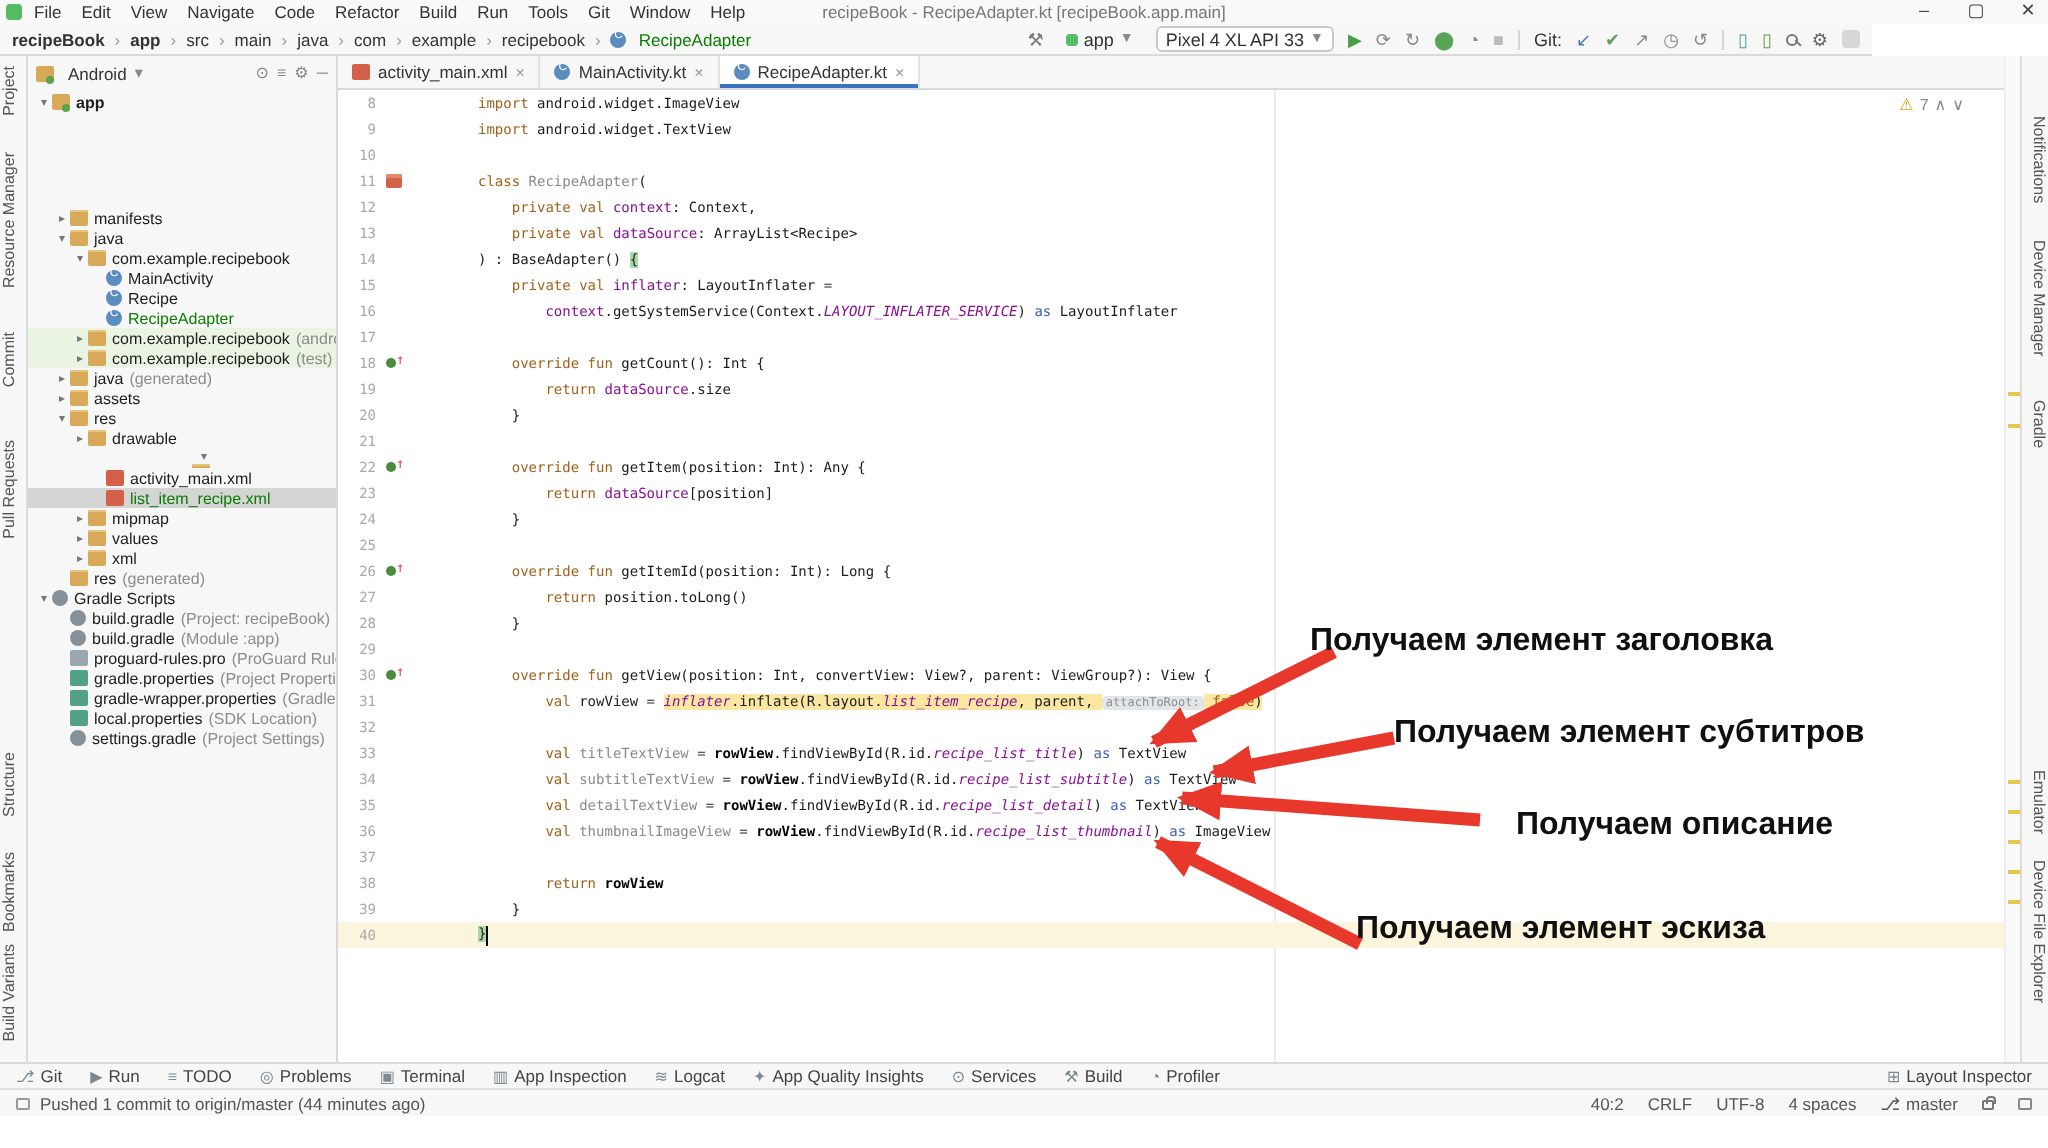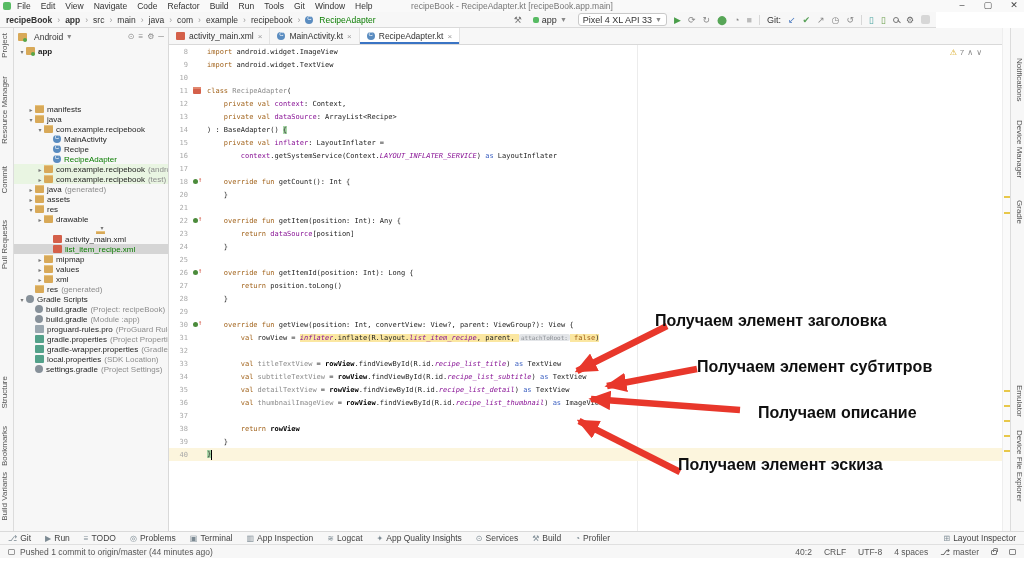--- a/index.html
+++ b/index.html
@@ -79,21 +79,21 @@
   .warn-tri { color:#d6a519; font-size:8px; }
   #margin-line { position:absolute; left:468px; top:17px; bottom:0; width:1px; background:#ececec; }
   #code { position:absolute; left:0; top:17px; right:0; font-family:"DejaVu Sans Mono", monospace; font-size:7px; }
   .cl { height:13px; display:flex; align-items:center; }
   .cl.caret-line { background:#fcf5dd; }
   .ln { width:22px; flex:none; text-align:right; padding-right:3px; color:#a9a9a9; font-size:7px; }
   .gut { width:13px; flex:none; text-align:center; position:relative; height:13px; }
   .ovr-dot { position:absolute; left:2px; top:4px; width:5px; height:5px; border-radius:50%; background:#4b8b3b; }
   .ovr-up { position:absolute; left:7px; top:1px; font-style:normal; color:#d14f3e; font-size:7px; }
   .cls-ic { position:absolute; left:2px; top:3px; width:8px; height:7px; background:#d4604a; border-radius:1px; box-shadow:inset 0 2px 0 #e2886f; }
-  .ctext { white-space:pre; padding-left:3px; color:#1c1c1c; }
+  .ctext { white-space:pre; padding-left:3px; color:#1c1c1c;margin-left:32px; }
   .s-t { color:#1c1c1c; }
   .s-k { color:#a1621a; }
   .s-kb { color:#3b5fc0; }
   .s-p { color:#871094; }
   .s-pi { color:#871094; font-style:italic; }
   .s-c { color:#871094; font-style:italic; }
   .s-u { color:#8a8a8a; }
   .s-bo { color:#000; font-weight:bold; }
   .s-h { background:#fbe7a1; }
   .s-hint { background:#e3e5e8; color:#8b8f94; border-radius:2px; padding:0 2px; font-size:6px; }
@@ -459,20 +459,25 @@
           </div>
           <div class="cl">
             <span class="ln">18</span>
             <span class="gut">
               <i class="ovr-dot"></i>
               <i class="ovr-up">↑</i>
             </span>
             <span class="ctext"><span class="s-t">    </span><span class="s-k">override</span><span class="s-t"> </span><span class="s-k">fun</span><span class="s-t"> getCount(): Int {</span></span>
           </div>
           <div class="cl">
+            <span class="ln">19</span>
+            <span class="gut"></span>
+            <span class="ctext"><span class="s-t">        </span><span class="s-k">return</span><span class="s-t"> </span><span class="s-p">dataSource</span><span class="s-t">.size</span></span>
+          </div>
+          <div class="cl">
             <span class="ln">20</span>
             <span class="gut"></span>
             <span class="ctext"><span class="s-t">    }</span></span>
           </div>
           <div class="cl">
             <span class="ln">21</span>
             <span class="gut"></span>
             <span class="ctext"></span>
           </div>
           <div class="cl">

